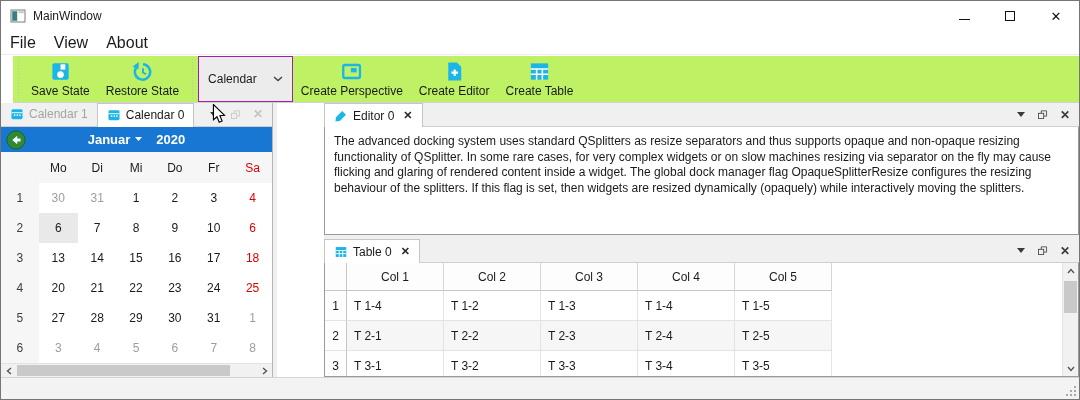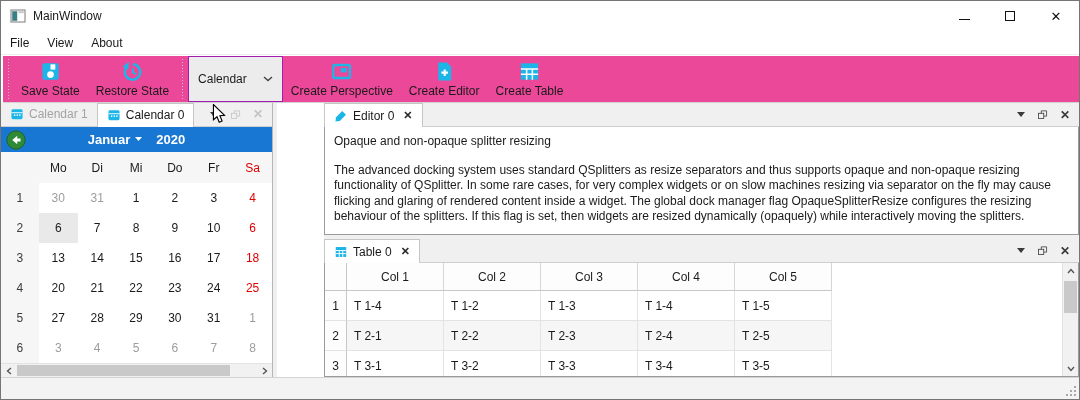--- a/index.html
+++ b/index.html
@@ -12,25 +12,25 @@
   
   .titlebar{position:absolute; top:0; left:0; right:0; height:30px; display:flex; align-items:center; padding-left:9px; background:#fff;}
   .titlebar .title{font-size:12px; margin-left:7px;}
   .wincontrols{margin-left:auto; display:flex; height:100%;}
   .wbtn{width:46px; height:100%; display:flex; align-items:center; justify-content:center; cursor:default;}
   .glyph-min{width:11px; border-top:1px solid #111; margin-top:7px;}
   .glyph-max{width:10px; height:10px; border:1px solid #111;}
   .glyph-close{font-size:13px; color:#111; line-height:1;}
 
   
-  .menubar{position:absolute; top:30px; left:0; right:0; height:24px; display:flex; align-items:center; font-size:12px; border-bottom:1px solid #ededed;}
+  .menubar{position:absolute; top:30px; left:0; right:0; height:24px; display:flex; align-items:center; font-size:16px; border-bottom:1px solid #ededed;}
   .menu-item{padding:0 9px; height:100%; display:flex; align-items:center;}
 
   
-  .toolbar{position:absolute; top:55px; left:2px; right:0; height:47px; display:flex; align-items:stretch; background:#ec4899; border-bottom:1px solid #d2d2d2;}
+  .toolbar{position:absolute; top:55px; left:12px; right:0; height:47px; display:flex; align-items:stretch; background:#bef264; border-bottom:1px solid #d2d2d2;}
   .tb-handle{width:5px; margin:3px 2px 3px 3px; background-image:repeating-linear-gradient(to bottom,#bdbdbd 0 1px,transparent 1px 3px); background-size:1px 100%; background-repeat:no-repeat; background-position:center;}
   .tb-btn{display:flex; flex-direction:column; align-items:center; justify-content:center; padding:2px 8px 3px; gap:1px;}
   .tbicon{width:23px; height:23px;}
   .tb-label{font-size:12px; white-space:nowrap;}
   .tb-sep{width:1px; margin:3px 5px; background-image:repeating-linear-gradient(to bottom,#c2c2c2 0 1px,transparent 1px 3px);}
   .combobox{display:flex; align-items:center; gap:16px; padding:8px 9px; background:#ececec; border:1px solid #a21caf; font-size:12px; margin:0;}
   .ic-fill{fill:var(--accent); stroke:none;}
   .ic-stroke{stroke:var(--accent); fill:none;}
 
   
@@ -351,21 +351,20 @@
                 <rect x="3" y="6.5" width="6.5" height="6.5" fill="none" stroke="currentColor"></rect>
                 <path d="M6.5 6.5 V3.5 h6.5 V10 h-3.2" fill="none" stroke="currentColor"></path>
               </svg>
             </span>
             <span class="ptool">
                 <span class="x">✕</span>
               </span>
           </div>
         </div>
         <div class="editor-content">
-          <div class="editor-heading">Opaque and non-opaque splitter resizing</div>
           <p class="editor-body">The advanced docking system uses standard QSplitters as resize separators and thus supports opaque and non-opaque resizing functionality of QSplitter. In some rare cases, for very complex widgets or on slow machines resizing via separator on the fly may cause flicking and glaring of rendered content inside a widget. The global dock manager flag OpaqueSplitterResize configures the resizing behaviour of the splitters. If this flag is set, then widgets are resized dynamically (opaquely) while interactively moving the splitters.</p>
         </div>
       </div>
 
       <div class="hsplit"></div>
 
       <div class="table-panel">
         <div class="tabbar">
           <div class="tab active">
             <svg class="ticon" viewBox="0 0 24 24">

